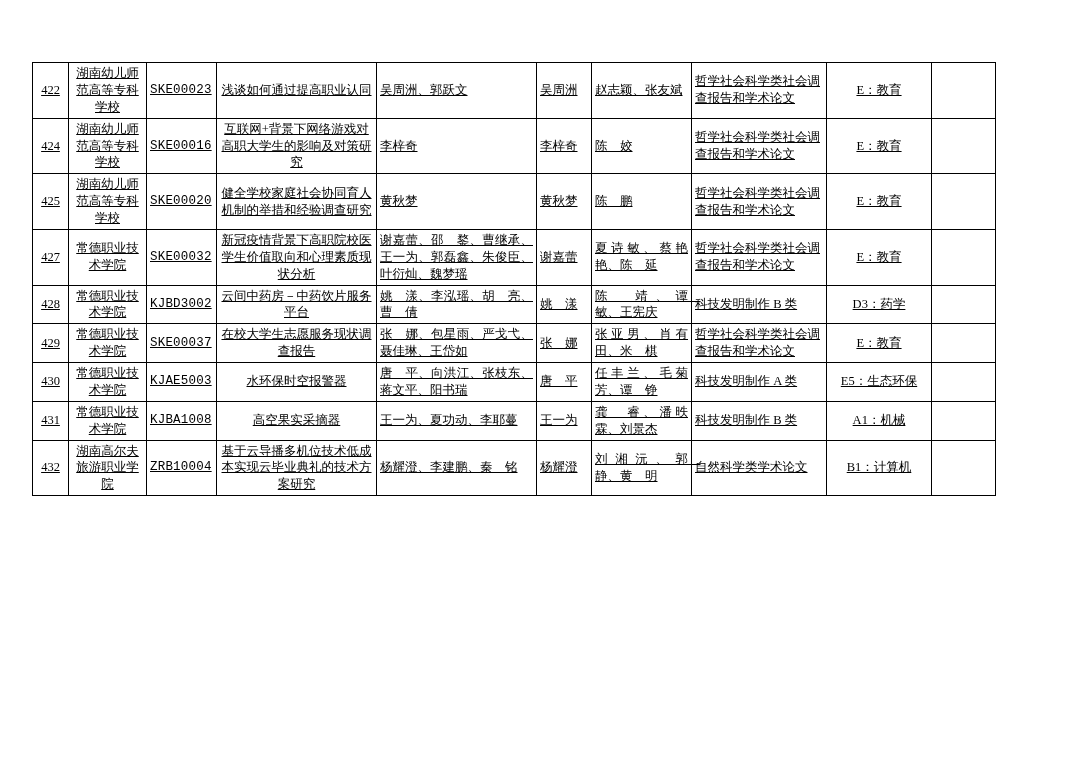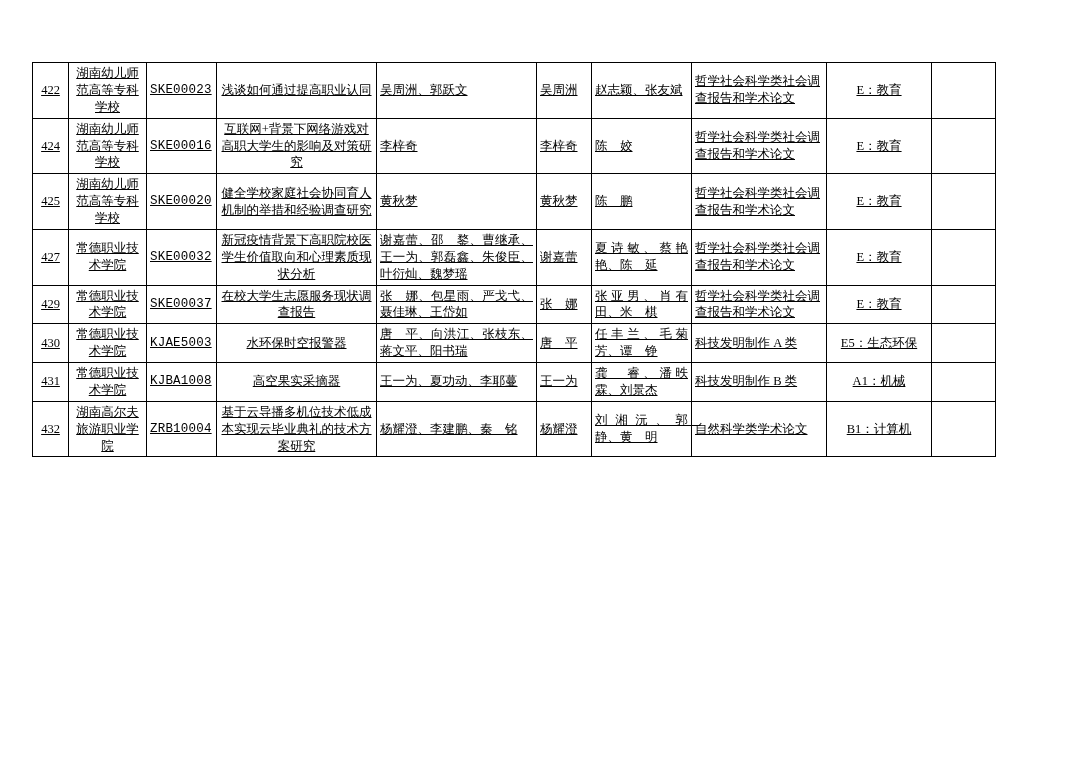--- a/index.html
+++ b/index.html
@@ -119,20 +119,32 @@
         <td class="code">SKE00032</td>
         <td class="title">新冠疫情背景下高职院校医学生价值取向和心理素质现状分析</td>
         <td class="members">谢嘉蕾、邵　鍪、曹继承、王一为、郭磊鑫、朱俊臣、叶衍灿、魏梦瑶</td>
         <td class="leader">谢嘉蕾</td>
         <td class="advisor">夏诗敏、蔡艳艳、陈　延</td>
         <td class="type">哲学社会科学类社会调查报告和学术论文</td>
         <td class="cat">E：教育</td>
         <td class="last"></td>
       </tr>
       <tr>
+        <td class="no">428</td>
+        <td class="school">常德职业技术学院</td>
+        <td class="code">KJBD3002</td>
+        <td class="title">云间中药房－中药饮片服务平台</td>
+        <td class="members">姚　漾、李泓瑶、胡　亮、曹　倩</td>
+        <td class="leader">姚　漾</td>
+        <td class="advisor">陈　靖、谭　敏、王宪庆</td>
+        <td class="type">科技发明制作 B 类</td>
+        <td class="cat">D3：药学</td>
+        <td class="last"></td>
+      </tr>
+      <tr>
         <td class="no">429</td>
         <td class="school">常德职业技术学院</td>
         <td class="code">SKE00037</td>
         <td class="title">在校大学生志愿服务现状调查报告</td>
         <td class="members">张　娜、包星雨、严戈弋、聂佳琳、王岱如</td>
         <td class="leader">张　娜</td>
         <td class="advisor">张亚男、肖有田、米　棋</td>
         <td class="type">哲学社会科学类社会调查报告和学术论文</td>
         <td class="cat">E：教育</td>
         <td class="last"></td>

